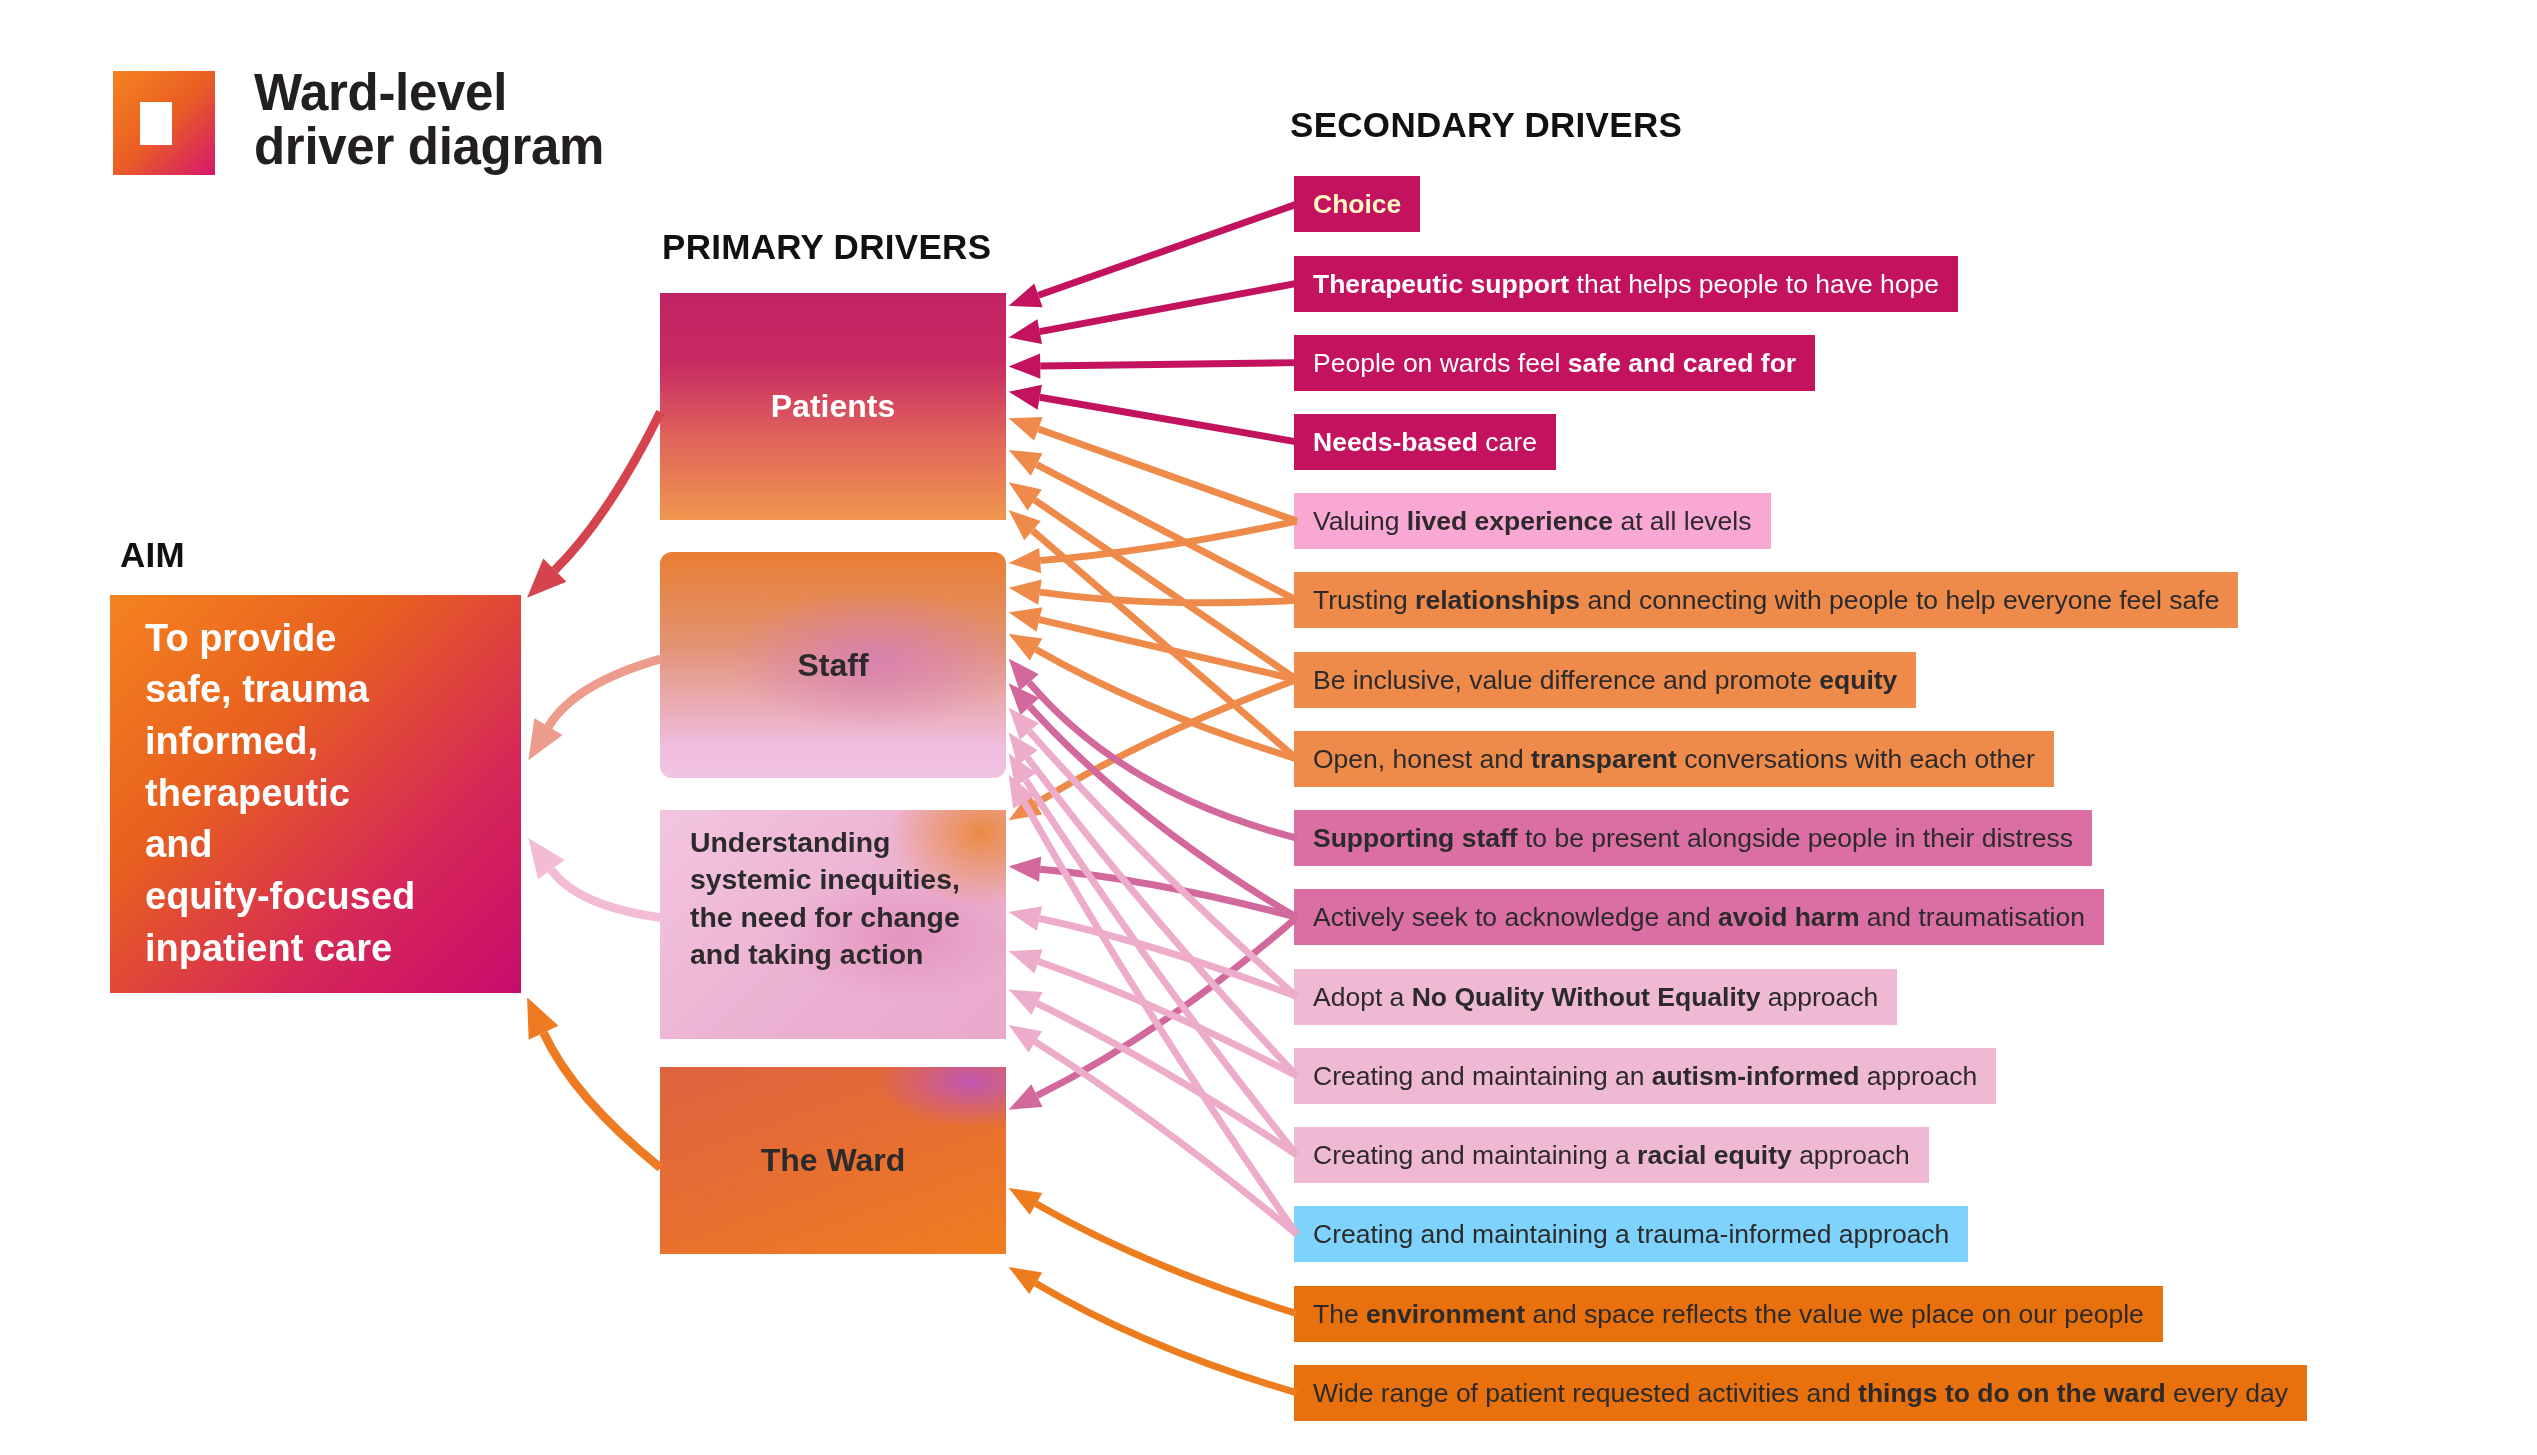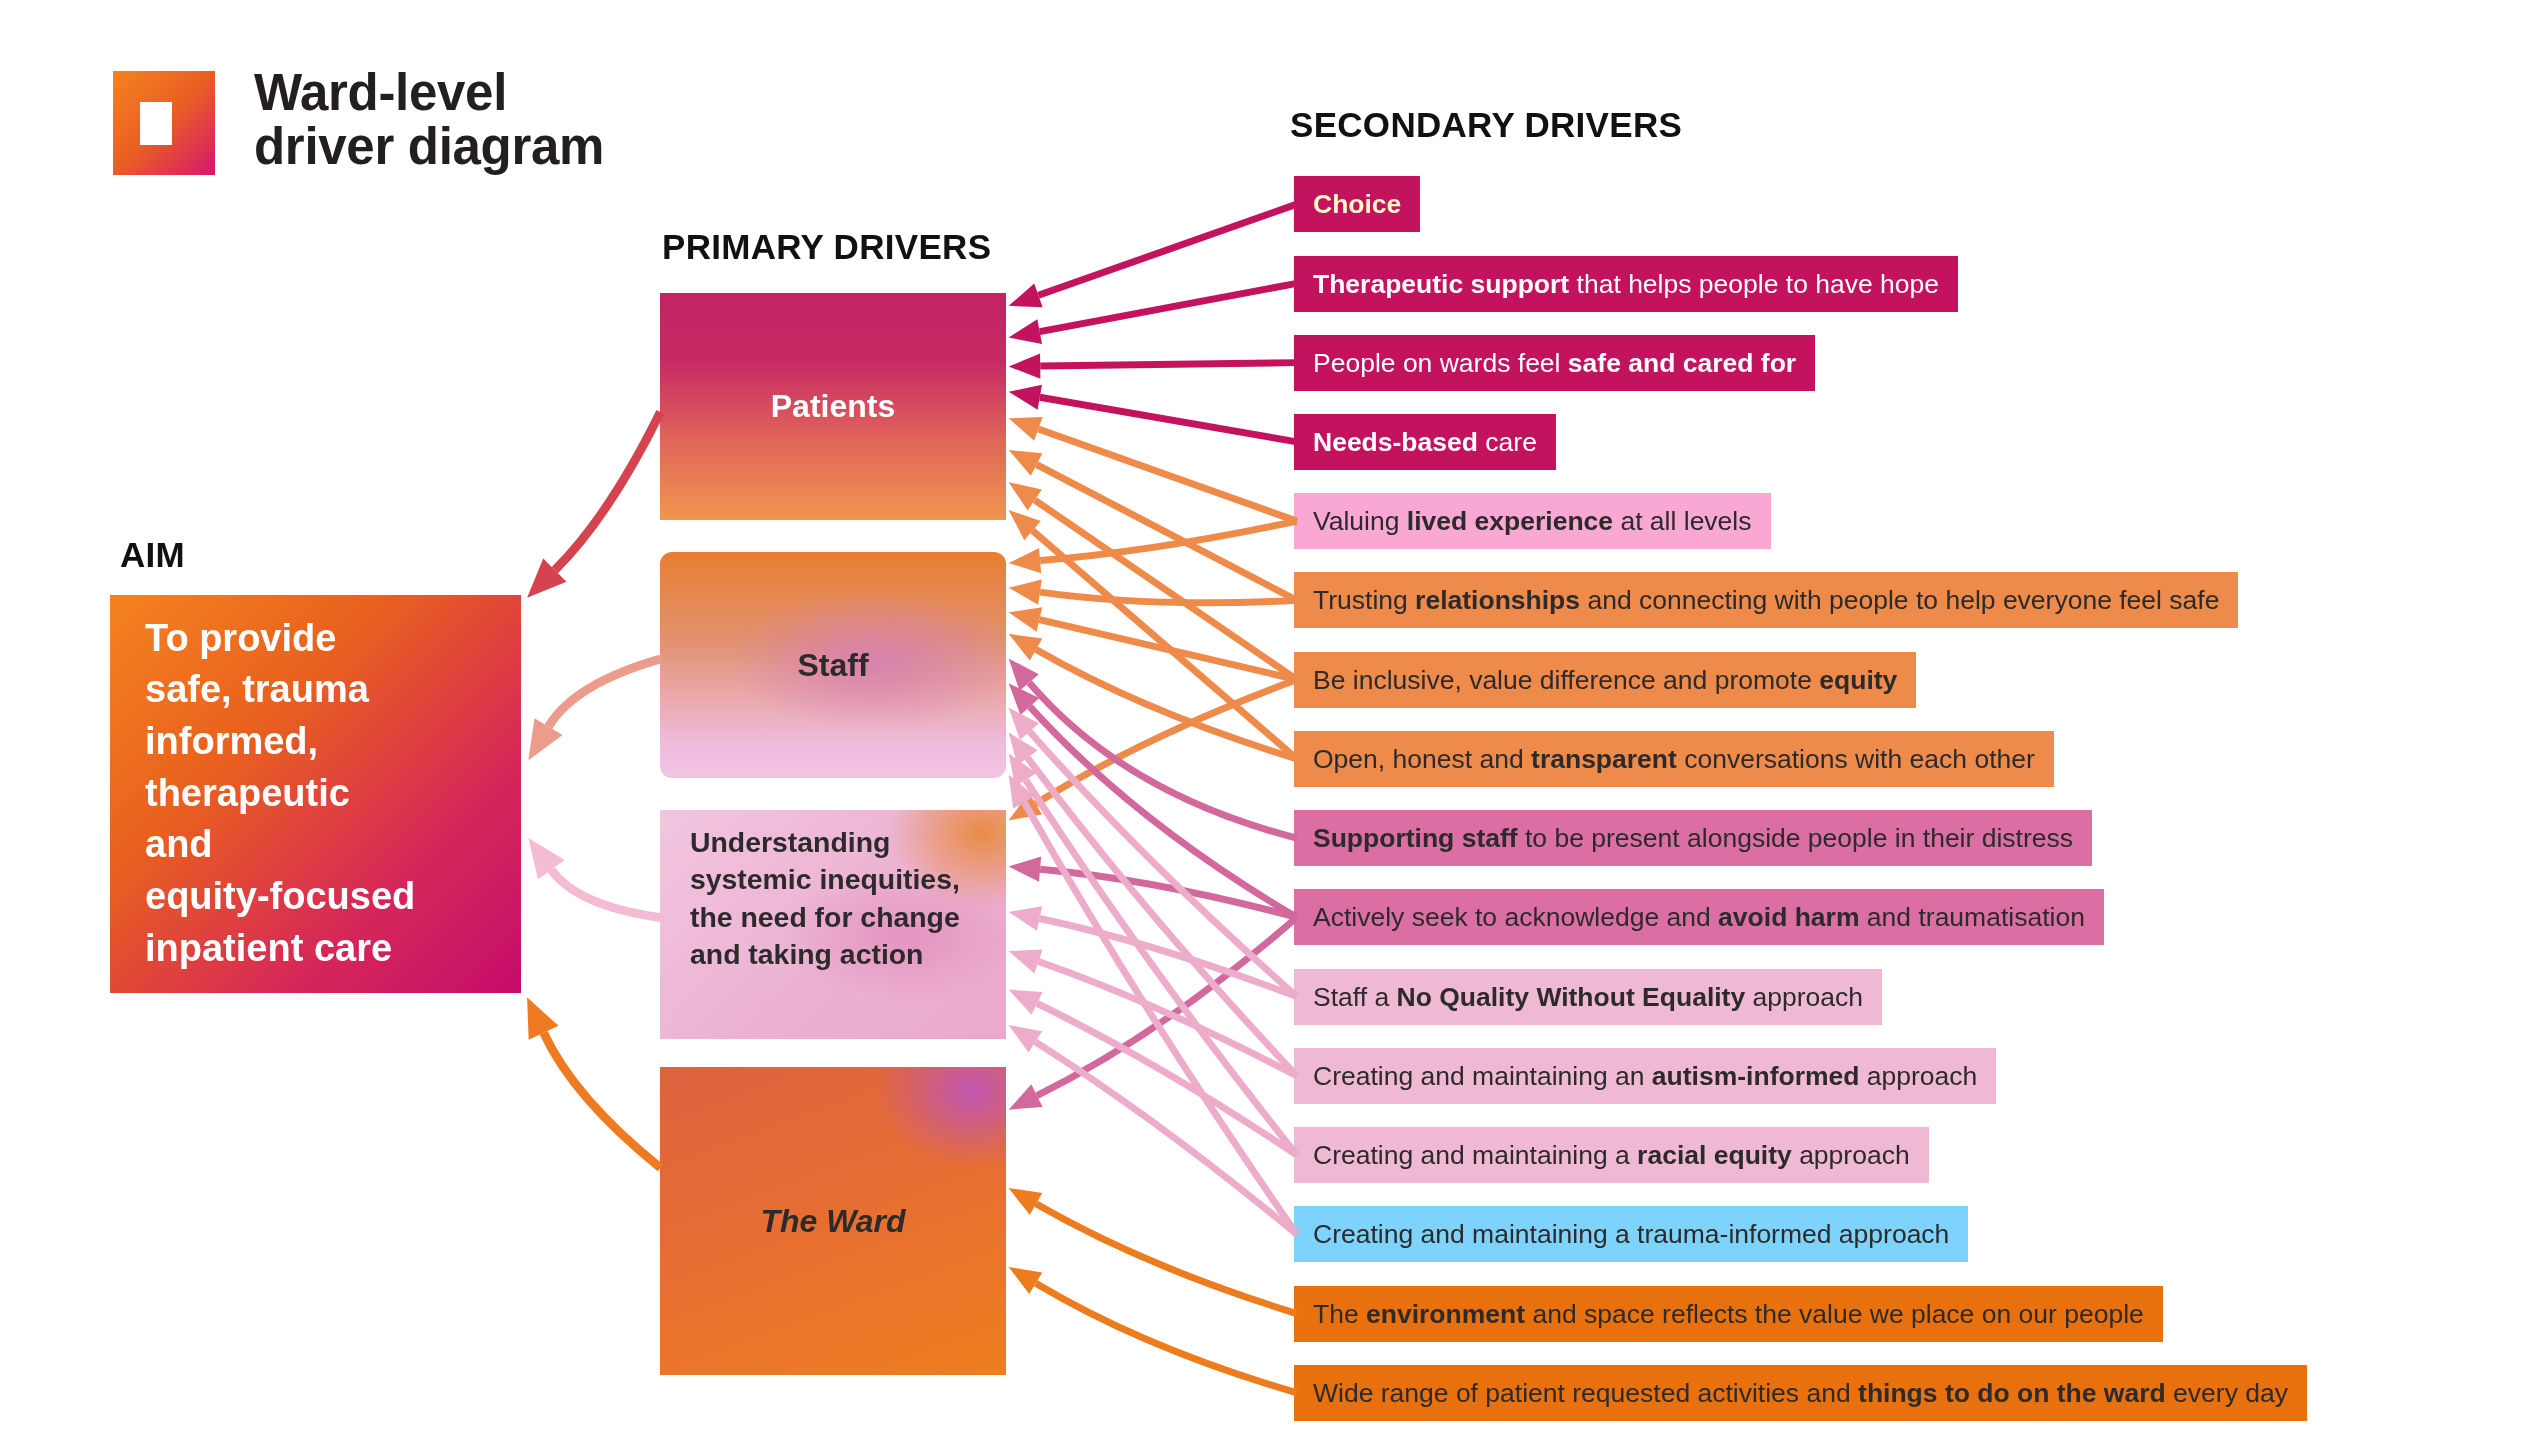--- a/index.html
+++ b/index.html
@@ -31,23 +31,23 @@
   #pbox-patients{top:293px;height:227px;color:#ffffff;
         background:linear-gradient(180deg,#C32363 0%,#C72A63 30%,#E0665A 65%,#F0964E 100%);}
   #pbox-staff{top:552px;height:226px;
         background:radial-gradient(ellipse 60% 45% at 62% 48%,rgba(214,125,183,.85),rgba(214,125,183,0) 70%),
                    linear-gradient(180deg,#E97E31 0%,#E29271 40%,#EFBCDD 85%,#F2C3E3 100%);border-radius:12px;}
   #pbox-understanding{top:810px;height:229px;align-items:flex-start;justify-content:flex-start;text-align:left;
         font-size:28.4px;line-height:1.32;padding:14px 30px 0 30px;box-sizing:border-box;
         background:radial-gradient(ellipse 45% 55% at 93% 10%,#EA8B45 0%,rgba(234,139,69,0) 60%),
                    radial-gradient(ellipse 50% 40% at 70% 55%,rgba(223,129,178,.6),rgba(223,129,178,0) 70%),
                    linear-gradient(135deg,#F2C5DF 0%,#ECB3D3 50%,#E9A8CC 100%);}
-  #pbox-ward{top:1067px;height:308px;
+  #pbox-ward{top:1067px;height:187px;
         background:radial-gradient(ellipse 50% 45% at 90% 8%,#C157B2 0%,rgba(193,87,178,0) 55%),
-                   linear-gradient(160deg,#DD6340 0%,#E66D33 45%,#F07D1F 100%);font-style:italic;}
+                   linear-gradient(160deg,#DD6340 0%,#E66D33 45%,#F07D1F 100%);}
 
   
   .srow{position:absolute;left:1294px;height:56px;line-height:56px;padding:0 19px;font-size:26.5px;
         white-space:nowrap;color:#2D2A2B;}
   .srow .b{font-weight:700;}
 
   
   #arrow-layer{position:absolute;left:0;top:0;width:2538px;height:1456px;}
 </style>
 </head>
@@ -84,21 +84,21 @@
       <div class="srow" style="top: 176px; background: rgb(195, 18, 94); color: #fef9c3;"><span class="b">Choice</span></div>
       <div class="srow" style="top: 256px; background: rgb(195, 18, 94); color: rgb(255, 255, 255);"><span class="b">Therapeutic support</span><span> that helps people to have hope</span></div>
       <div class="srow" style="top: 335px; background: rgb(195, 18, 94); color: rgb(255, 255, 255);"><span>People on wards feel </span><span class="b">safe and cared for</span></div>
       <div class="srow" style="top: 414px; background: rgb(195, 18, 94); color: rgb(255, 255, 255);"><span class="b">Needs-based</span><span> care</span></div>
       <div class="srow" style="top: 493px; background: #f9a8d4; color: rgb(45, 42, 43);"><span>Valuing </span><span class="b">lived experience</span><span> at all levels</span></div>
       <div class="srow" style="top: 572px; background: rgb(238, 139, 75); color: rgb(45, 42, 43);"><span>Trusting </span><span class="b">relationships</span><span> and connecting with people to help everyone feel safe</span></div>
       <div class="srow" style="top: 652px; background: rgb(238, 139, 75); color: rgb(45, 42, 43);"><span>Be inclusive, value difference and promote </span><span class="b">equity</span></div>
       <div class="srow" style="top: 731px; background: rgb(238, 139, 75); color: rgb(45, 42, 43);"><span>Open, honest and </span><span class="b">transparent</span><span> conversations with each other</span></div>
       <div class="srow" style="top: 810px; background: rgb(219, 111, 164); color: rgb(45, 42, 43);"><span class="b">Supporting staff</span><span> to be present alongside people in their distress</span></div>
       <div class="srow" style="top: 889px; background: rgb(219, 111, 164); color: rgb(45, 42, 43);"><span>Actively seek to acknowledge and </span><span class="b">avoid harm</span><span> and traumatisation</span></div>
-      <div class="srow" style="top: 969px; background: rgb(239, 185, 212); color: rgb(45, 42, 43);"><span>Staff a </span><span class="b">No Quality Without Equality</span><span> approach</span></div>
+      <div class="srow" style="top: 969px; background: rgb(239, 185, 212); color: rgb(45, 42, 43);"><span>Adopt a </span><span class="b">No Quality Without Equality</span><span> approach</span></div>
       <div class="srow" style="top: 1048px; background: rgb(239, 185, 212); color: rgb(45, 42, 43);"><span>Creating and maintaining an </span><span class="b">autism-informed</span><span> approach</span></div>
       <div class="srow" style="top: 1127px; background: rgb(239, 185, 212); color: rgb(45, 42, 43);"><span>Creating and maintaining a </span><span class="b">racial equity</span><span> approach</span></div>
       <div class="srow" style="top: 1206px; background: #7dd3fc; color: rgb(45, 42, 43);"><span>Creating and maintaining a trauma-informed approach</span></div>
       <div class="srow" style="top: 1286px; background: rgb(232, 113, 14); color: rgb(45, 42, 43);"><span>The </span><span class="b">environment</span><span> and space reflects the value we place on our people</span></div>
       <div class="srow" style="top: 1365px; background: rgb(232, 113, 14); color: rgb(45, 42, 43);"><span>Wide range of patient requested activities and </span><span class="b">things to do on the ward</span><span> every day</span></div>
     </div>
 
   <svg id="arrow-layer" viewBox="0 0 4016 2304">
       <g>
         <path d="M 2052 323 Q 1824 403.5 1643.1476075589421 467.35358592765425" fill="none" stroke="#C3135E" stroke-width="11"></path>

